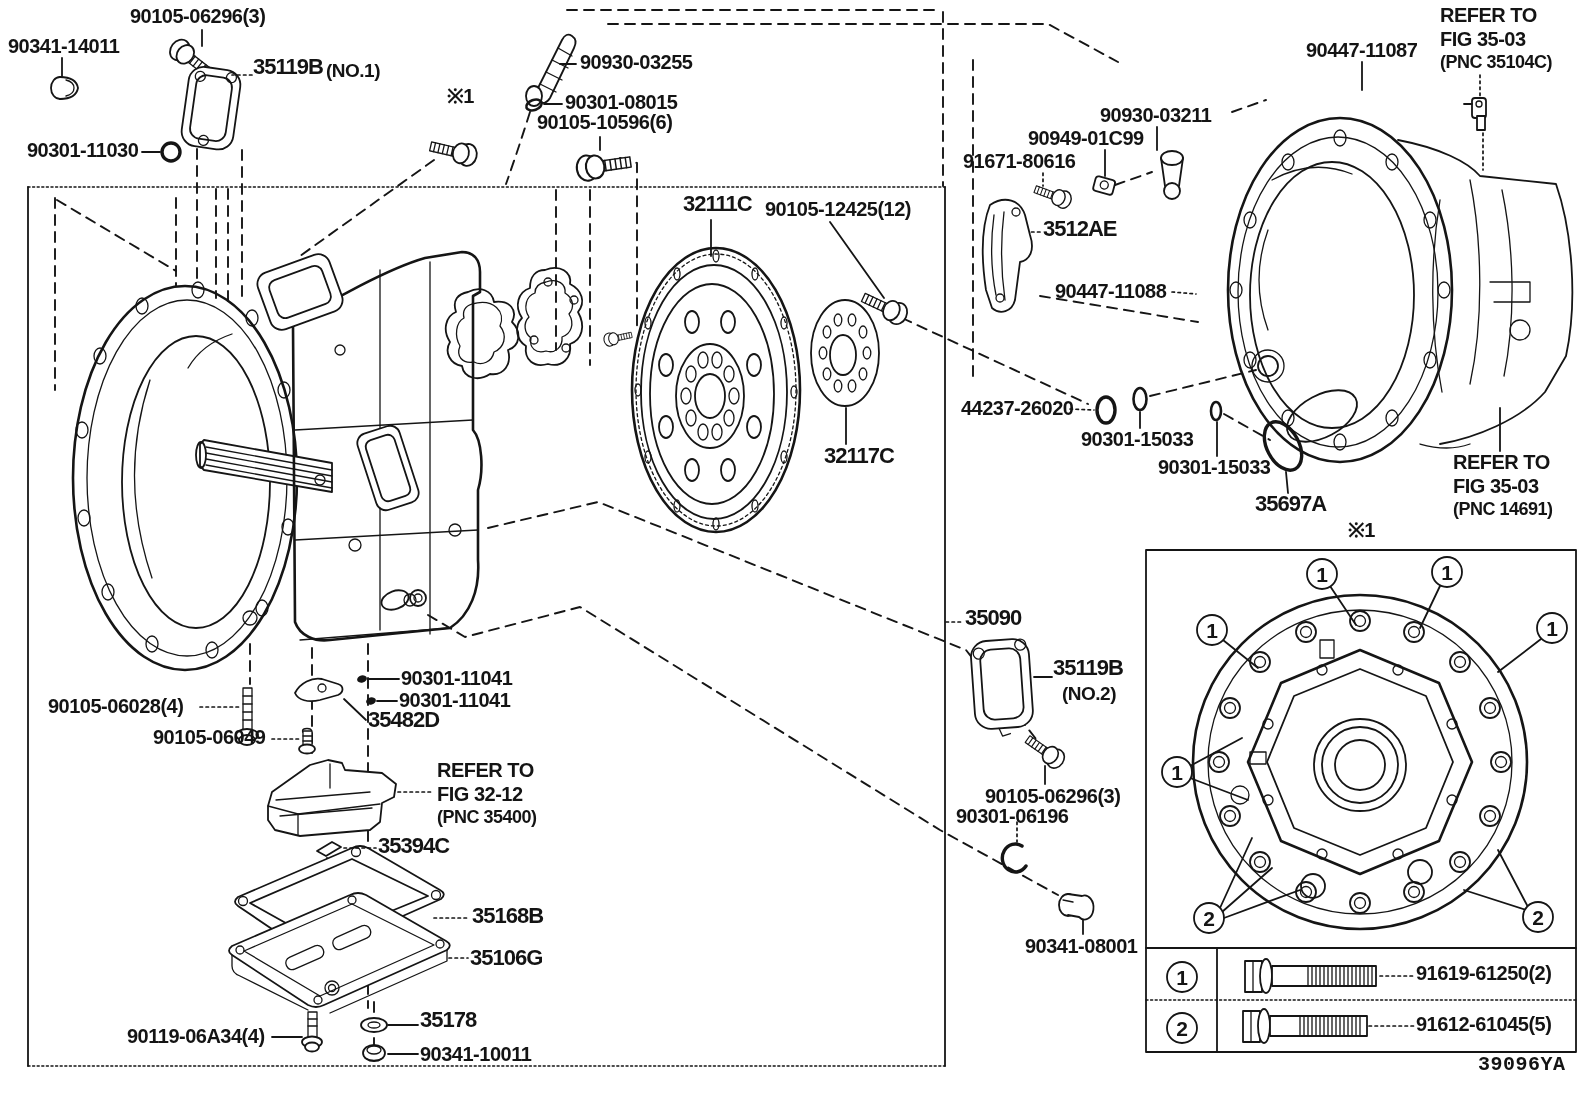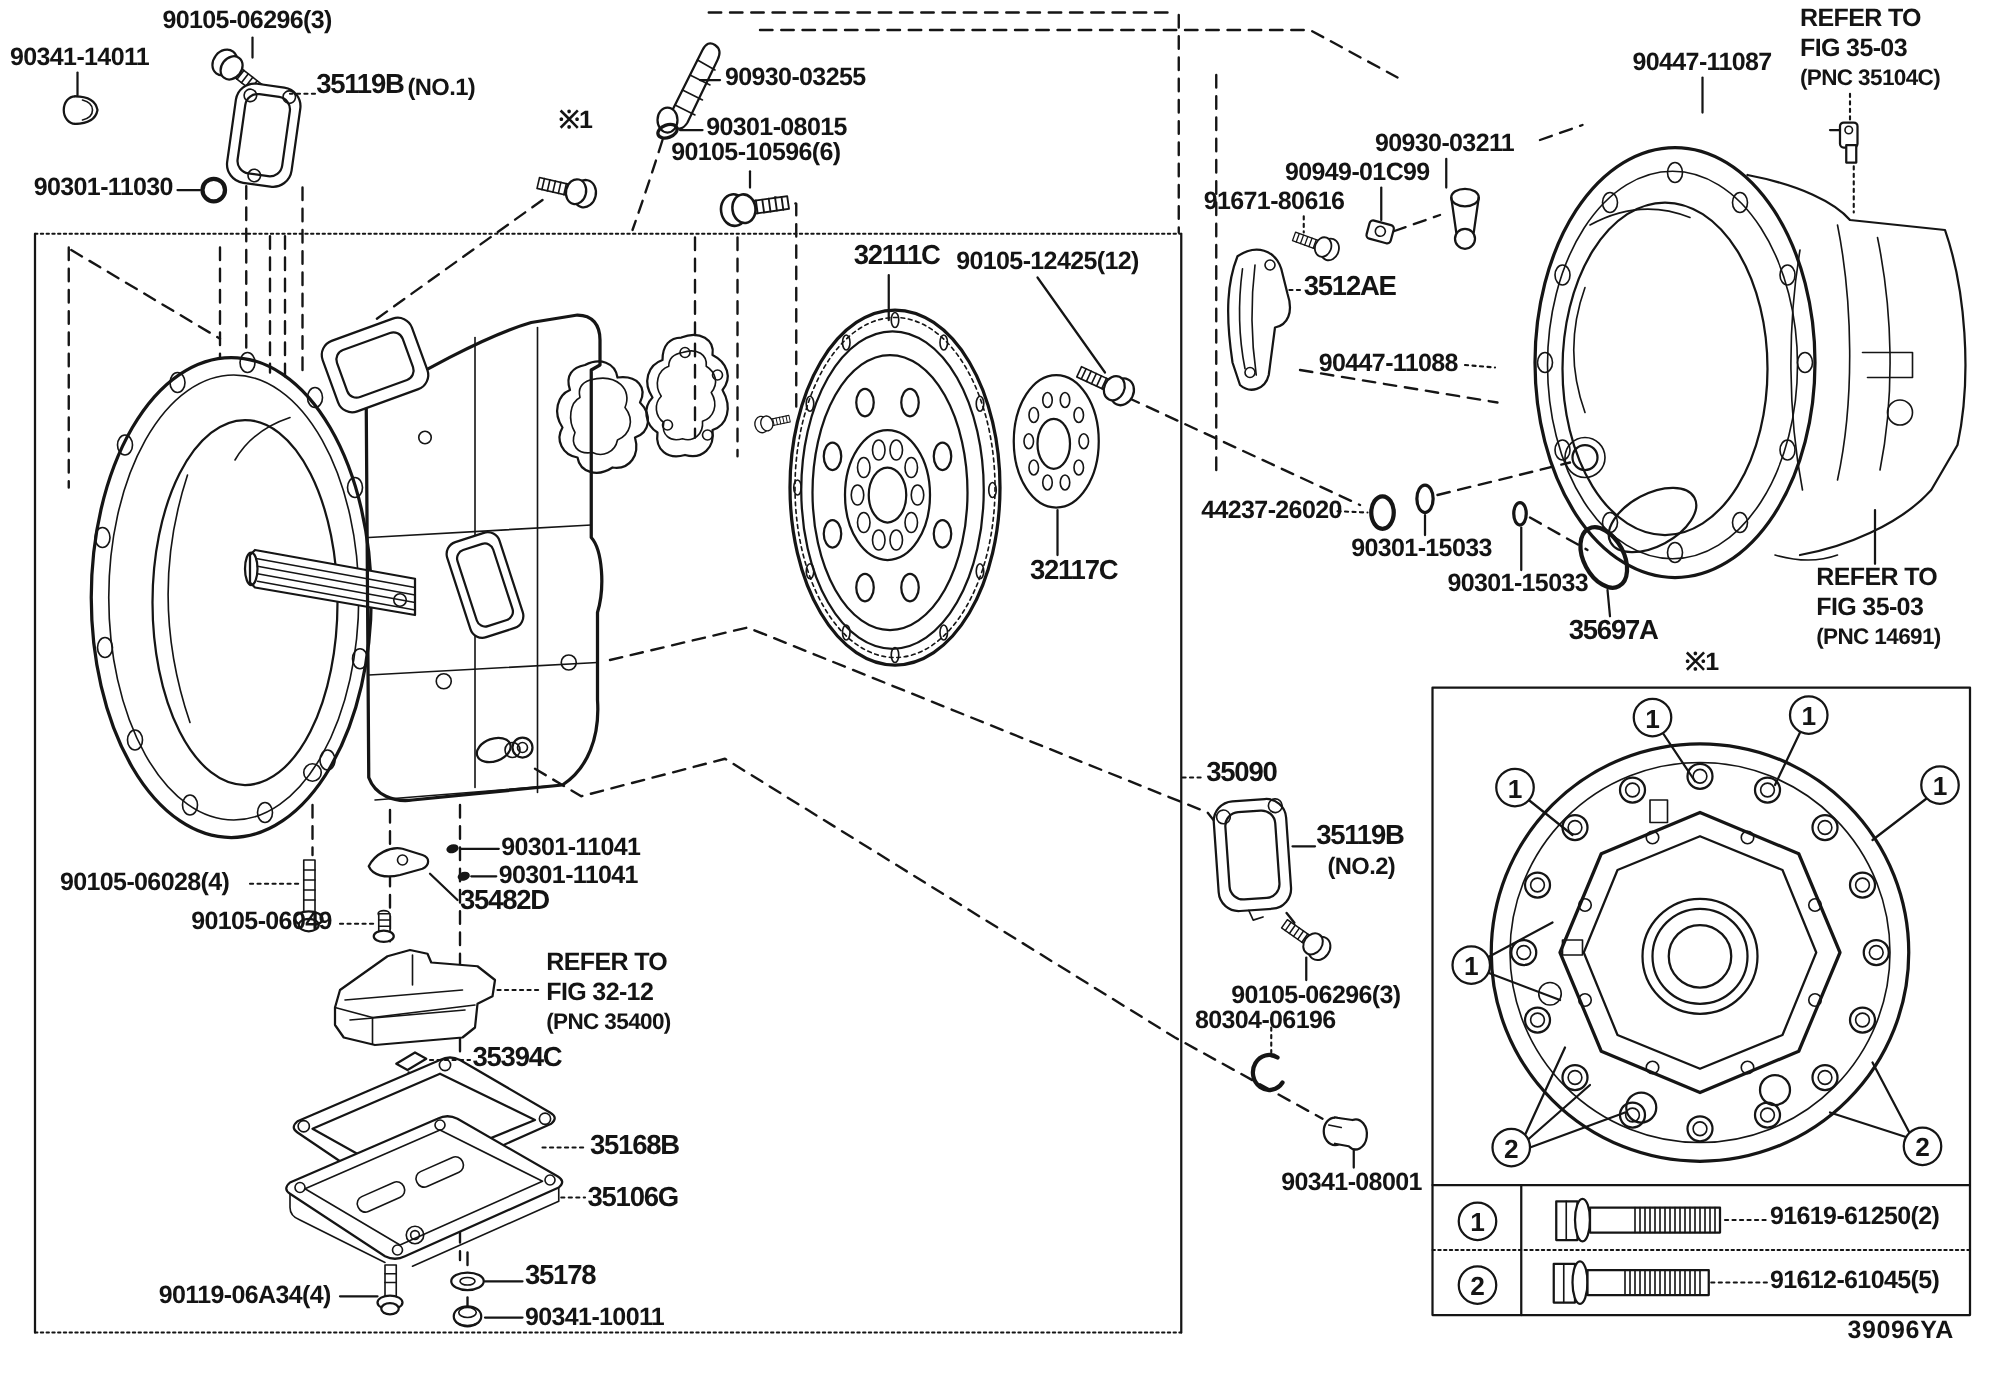--- a/index.html
+++ b/index.html
@@ -12,21 +12,21 @@
   .fw{fill:#fff;}
   .dash{stroke-dasharray:10,7;stroke-width:1.9;}
   .dot{stroke-dasharray:2.5,3.5;stroke-width:1.7;}
   .fine{stroke-dasharray:2,2.6;stroke-width:1.5;}
   .blk{fill:#151515;stroke:none;}
   .lbl{position:absolute;font-weight:bold;font-size:20px;letter-spacing:-0.5px;
        color:#141414;white-space:nowrap;line-height:1.05;}
   .lg{font-size:22px;letter-spacing:-1px;}
   .sm{font-size:19px;}
   .pnc{font-size:18px;}
-  .code{font-size:20px;letter-spacing:0.5px;}
+  .code{font-size:20px;letter-spacing:0.5px;font-family:Liberation Mono, monospace;}
   .refer div{margin-bottom:3px;}
   .cnum{font:bold 21px "Liberation Sans",sans-serif;fill:#151515;stroke:none;}
 </style>
 </head>
 <body>
 
 <div id="stage">
 
 <svg id="art" width="1592" height="1099" viewBox="0 0 1592 1099">
   <defs>
@@ -625,20 +625,20 @@
 <div class="lbl lg" style="left:378px;top:834px">35394C</div>
 <div class="lbl lg" style="left:472px;top:904px">35168B</div>
 <div class="lbl lg" style="left:470px;top:946px">35106G</div>
 <div class="lbl" style="left:127px;top:1026px">90119-06A34(4)</div>
 <div class="lbl lg" style="left:420px;top:1008px">35178</div>
 <div class="lbl" style="left:420px;top:1044px">90341-10011</div>
 <div class="lbl lg" style="left:965px;top:606px">35090</div>
 <div class="lbl lg" style="left:1053px;top:656px">35119B</div>
 <div class="lbl sm" style="left:1062px;top:684px">(NO.2)</div>
 <div class="lbl" style="left:985px;top:786px">90105-06296(3)</div>
-<div class="lbl" style="left:956px;top:806px">80304-06196</div>
+<div class="lbl" style="left:956px;top:806px">90301-06196</div>
 <div class="lbl" style="left:1025px;top:936px">90341-08001</div>
 <div class="lbl" style="left:1348px;top:520px">※1</div>
 <div class="lbl" style="left:1416px;top:963px">91619-61250(2)</div>
 <div class="lbl" style="left:1416px;top:1014px">91612-61045(5)</div>
 <div class="lbl code" style="left:1478px;top:1054px">39096YA</div>
 
 </div>
 
 </body></html>

